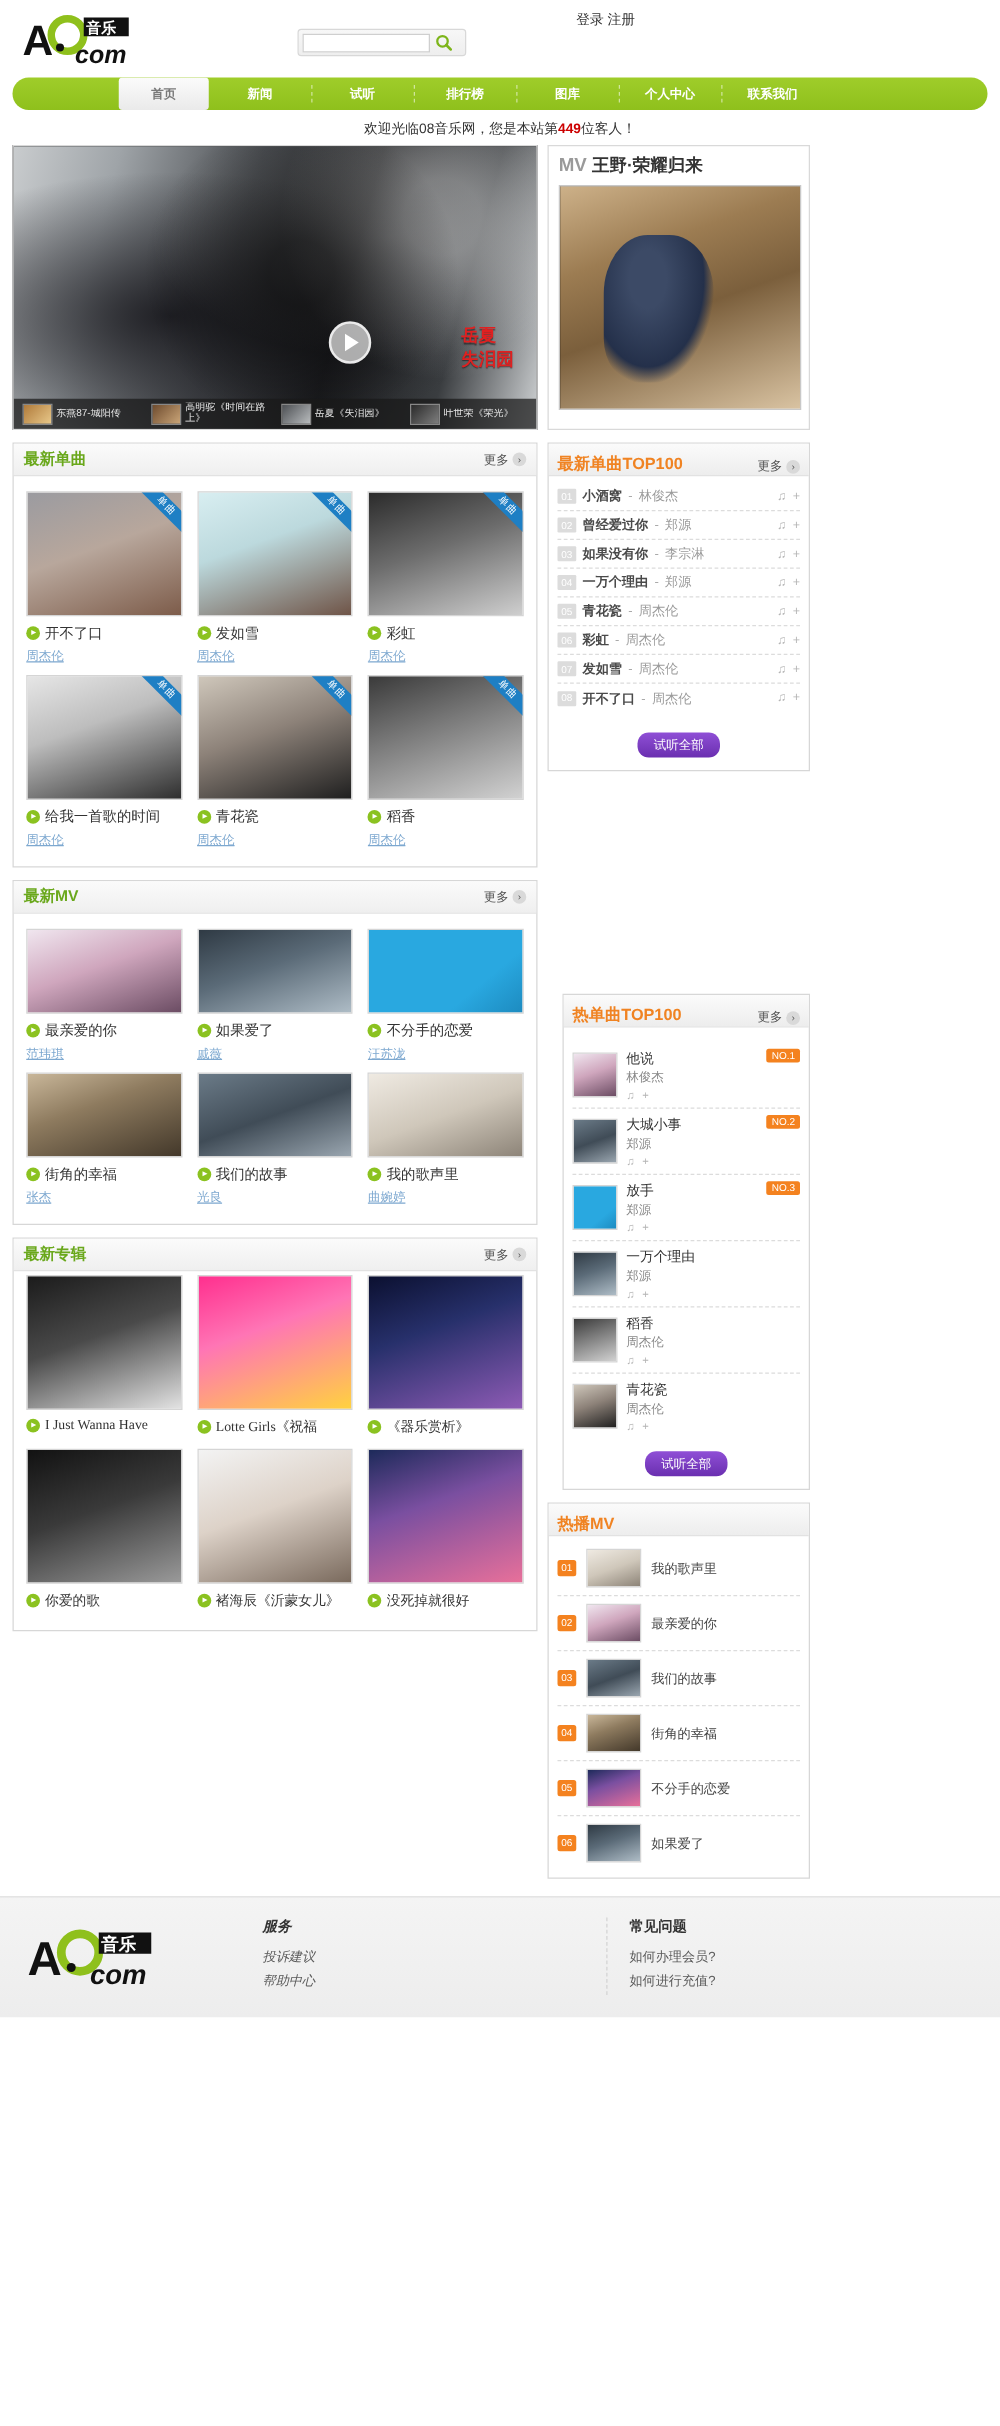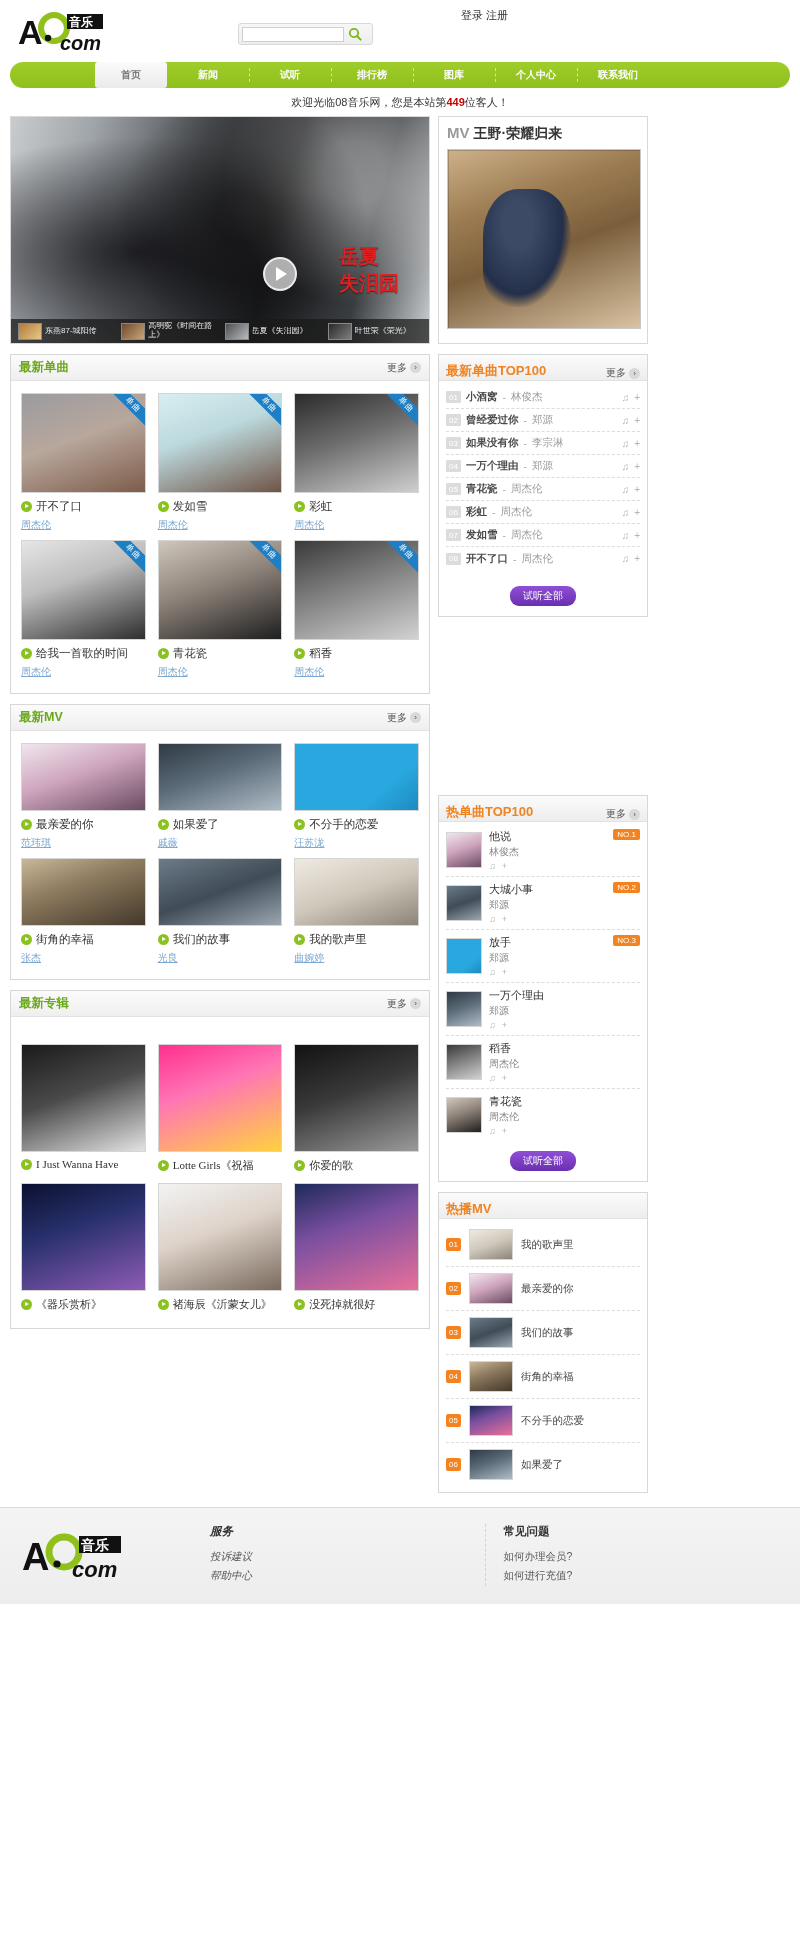--- a/index.html
+++ b/index.html
@@ -115,22 +115,22 @@
     border: 2px solid rgba(255,255,255,.75);
     display: flex; align-items: center; justify-content: center;
   }
   .hero-play i {
     width: 0; height: 0; margin-left: 3px;
     border-left: 11px solid #fff;
     border-top: 7px solid transparent;
     border-bottom: 7px solid transparent;
   }
   .hero-caption {
-    position: absolute; right: 30px; bottom: 46px;
-    color: #e02020; font-weight: bold; font-size: 20px;
+    position: absolute; right: 18px; bottom: 46px;
+    color: #e02020; font-weight: bold; font-size: 14px;
     text-shadow: 0 1px 1px rgba(0,0,0,.5); line-height: 1.35;
   }
   .hero-thumbs {
     position: absolute; left: 0; right: 0; bottom: 0;
     height: 24px; background: rgba(25,25,25,.72);
     display: flex; align-items: center; gap: 3px; padding: 0 4px;
   }
   .hero-thumb {
     display: flex; align-items: center; gap: 3px;
     height: 20px; padding: 0 3px; flex: 1 1 0; min-width: 0;
@@ -248,21 +248,21 @@
     display: grid; grid-template-columns: repeat(3, 1fr);
     gap: 8px 12px; padding: 12px 10px 14px;
   }
   .mv-thumb-s {
     width: 100%; height: 68px; border: 1px solid #d5d5d5; overflow: hidden;
   }
 
   
   .album-grid {
     display: grid; grid-template-columns: repeat(3, 1fr);
-    gap: 10px 12px; padding: 27px 10px 16px;
+    gap: 10px 12px; padding: 3px 10px 16px;
   }
   .album-thumb {
     width: 100%; height: 108px; border: 1px solid #d5d5d5; overflow: hidden; position: relative;
   }
   .album-name {
     display: flex; align-items: center; gap: 4px;
     margin-top: 6px; font-size: 11px; color: #333; text-decoration: none;
     font-family: "Liberation Serif", serif;
   }
 
@@ -294,21 +294,21 @@
   .rank-icons { margin-left: auto; display: flex; gap: 5px; color: #b5b5b5; font-size: 10px; }
 
   .listen-all-wrap { text-align: center; padding: 8px 0 10px; }
   .listen-all {
     display: inline-block; padding: 3px 13px;
     background: linear-gradient(#8f4fd6,#6a2fb0);
     color: #fff; font-size: 10px; border-radius: 9px; text-decoration: none;
   }
 
   
-  .hot-list { padding: 2px 7px 2px; }
+  .hot-list { padding: 12px 7px 2px; }
   .hot-row {
     display: flex; align-items: center; gap: 7px;
     padding: 5px 0; border-bottom: 1px dashed #dcdcdc; position: relative;
   }
   .hot-row:last-of-type { border-bottom: none; }
   .hot-cover { width: 36px; height: 36px; flex: 0 0 36px; border: 1px solid #d5d5d5; }
   .hot-info { flex: 1; min-width: 0; }
   .hot-song { font-size: 11px; color: #333; display: block; text-decoration: none; }
   .hot-artist { font-size: 10px; color: #888; display: block; margin-top: 1px; }
   .hot-acts { margin-top: 2px; display: flex; gap: 6px; color: #b5b5b5; font-size: 9px; }
@@ -581,31 +581,31 @@
             </a>
           </div>
           <div class="song-card">
             <div class="album-thumb ph14"></div>
             <a class="album-name" href="#">
               <span class="dotplay"></span>
               <span>Lotte Girls《祝福</span>
             </a>
           </div>
           <div class="song-card">
+            <div class="album-thumb ph15"></div>
+            <a class="album-name" href="#">
+              <span class="dotplay"></span>
+              <span>《器乐赏析》</span>
+            </a>
+          </div>
+          <div class="song-card">
             <div class="album-thumb ph16"></div>
             <a class="album-name" href="#">
               <span class="dotplay"></span>
               <span>你爱的歌</span>
-            </a>
-          </div>
-          <div class="song-card">
-            <div class="album-thumb ph15"></div>
-            <a class="album-name" href="#">
-              <span class="dotplay"></span>
-              <span>《器乐赏析》</span>
             </a>
           </div>
           <div class="song-card">
             <div class="album-thumb ph17"></div>
             <a class="album-name" href="#">
               <span class="dotplay"></span>
               <span>褚海辰《沂蒙女儿》</span>
             </a>
           </div>
           <div class="song-card">
@@ -717,21 +717,21 @@
               <span>♫</span>
               <span>+</span>
             </span>
           </div>
         </div>
         <div class="listen-all-wrap">
           <a class="listen-all" href="#">试听全部</a>
         </div>
       </div>
 
-      <div class="side-panel" style="margin-top:178px;">
+      <div class="side-panel" style="margin-top:178px;margin-left:12px;">
         <div class="side-head">
           <h3>热单曲TOP100</h3>
           <a class="more" href="#">
             <span>更多</span>
             <span class="arw">›</span>
           </a>
         </div>
         <div class="hot-list">
           <div class="hot-row">
             <div class="hot-cover ph7"></div>

